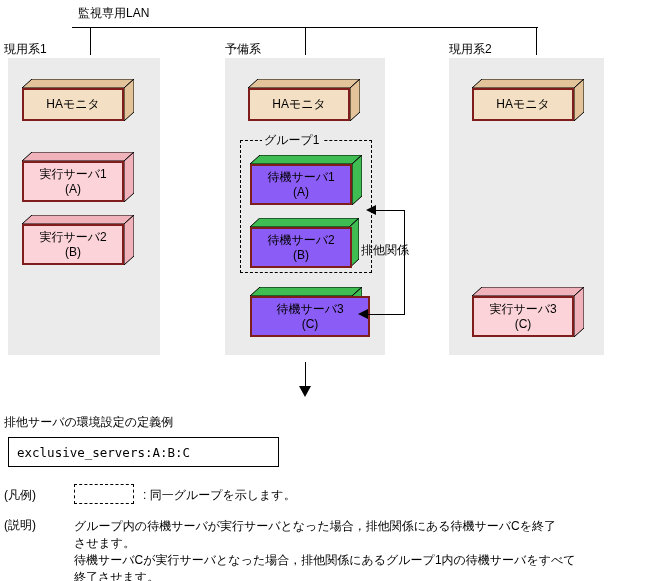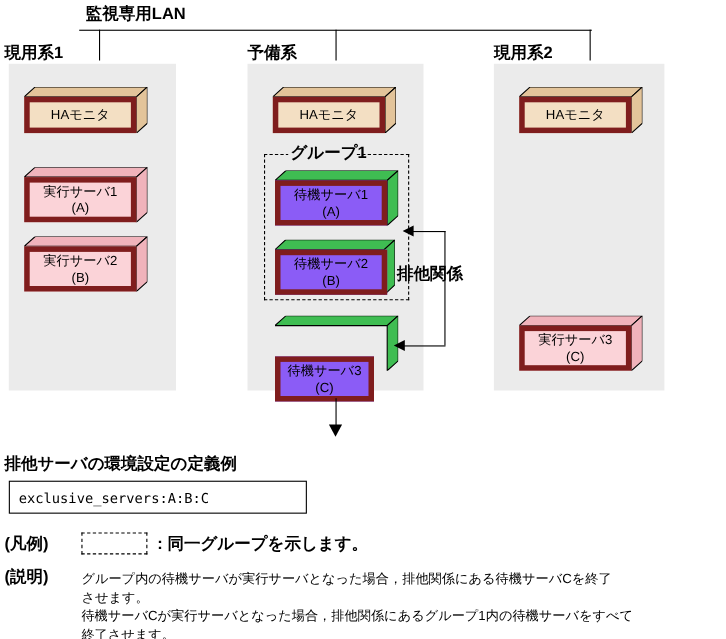--- a/index.html
+++ b/index.html
@@ -14,24 +14,23 @@
     color: #000000;
     position: relative;
     overflow: hidden;
     font-size: 12px;
   }
   .abs { position: absolute; }
 
   
   .label {
     position: absolute;
-    font-size: 15px;
+    font-size: 12px;
     line-height: 14px;
     white-space: nowrap;
-    font-weight: bold;
   }
 
   
   .hline {
     position: absolute;
     height: 0;
     border-top: 1.6px solid #000;
   }
   .vline {
     position: absolute;
@@ -59,21 +58,21 @@
   
   .box3d {
     position: absolute;
   }
   .box3d .front {
     position: absolute;
     left: 0;
     top: 9px;
     width: 100%;
     height: calc(100% - 9px);
-    border: 5px solid #7f1d1d;
+    border: 2px solid #7f1d1d;
     box-sizing: border-box;
     display: flex;
     flex-direction: column;
     align-items: center;
     justify-content: center;
     text-align: center;
     line-height: 15px;
     font-size: 12px;
   }
   
@@ -219,21 +218,21 @@
     <span>待機サーバ2</span>
     <span>(B)</span>
   </div>
 </div>
 
 <div class="box3d" style="left:250px; top:287px; width:112px; height:50px;">
   <svg class="shape-top" viewBox="0 0 112 50" preserveAspectRatio="none">
     <polygon points="0,9 10,0 112,0 102,9" fill="#3fbd52" stroke="#000" stroke-width="1" vector-effect="non-scaling-stroke"></polygon>
     <polygon points="102,9 112,0 112,41 102,50" fill="#3fbd52" stroke="#000" stroke-width="1" vector-effect="non-scaling-stroke"></polygon>
   </svg>
-  <div class="front cap-green-front" style="width:90px;margin-top:28px;">
+  <div class="front cap-green-front" style="width:120px;">
     <span>待機サーバ3</span>
     <span>(C)</span>
   </div>
 </div>
 
 <div class="box3d" style="left:472px; top:287px; width:112px; height:50px;">
   <svg class="shape-top" viewBox="0 0 112 50" preserveAspectRatio="none">
     <polygon points="0,9 10,0 112,0 102,9" fill="#f0b3bb" stroke="#000" stroke-width="1" vector-effect="non-scaling-stroke"></polygon>
     <polygon points="102,9 112,0 112,41 102,50" fill="#f0b3bb" stroke="#000" stroke-width="1" vector-effect="non-scaling-stroke"></polygon>
   </svg>

